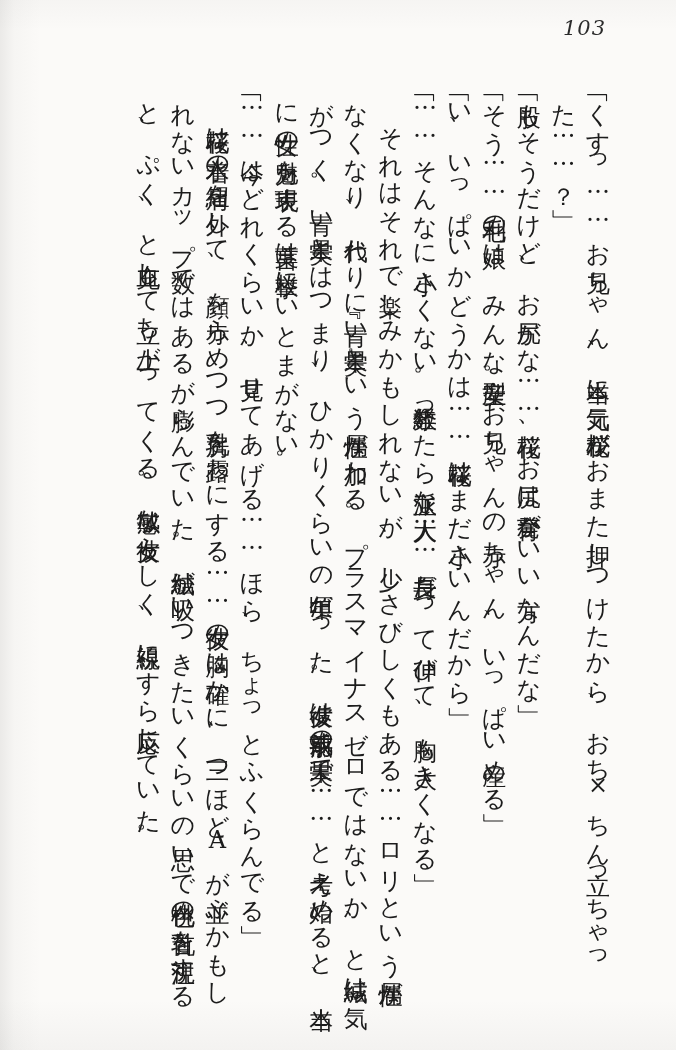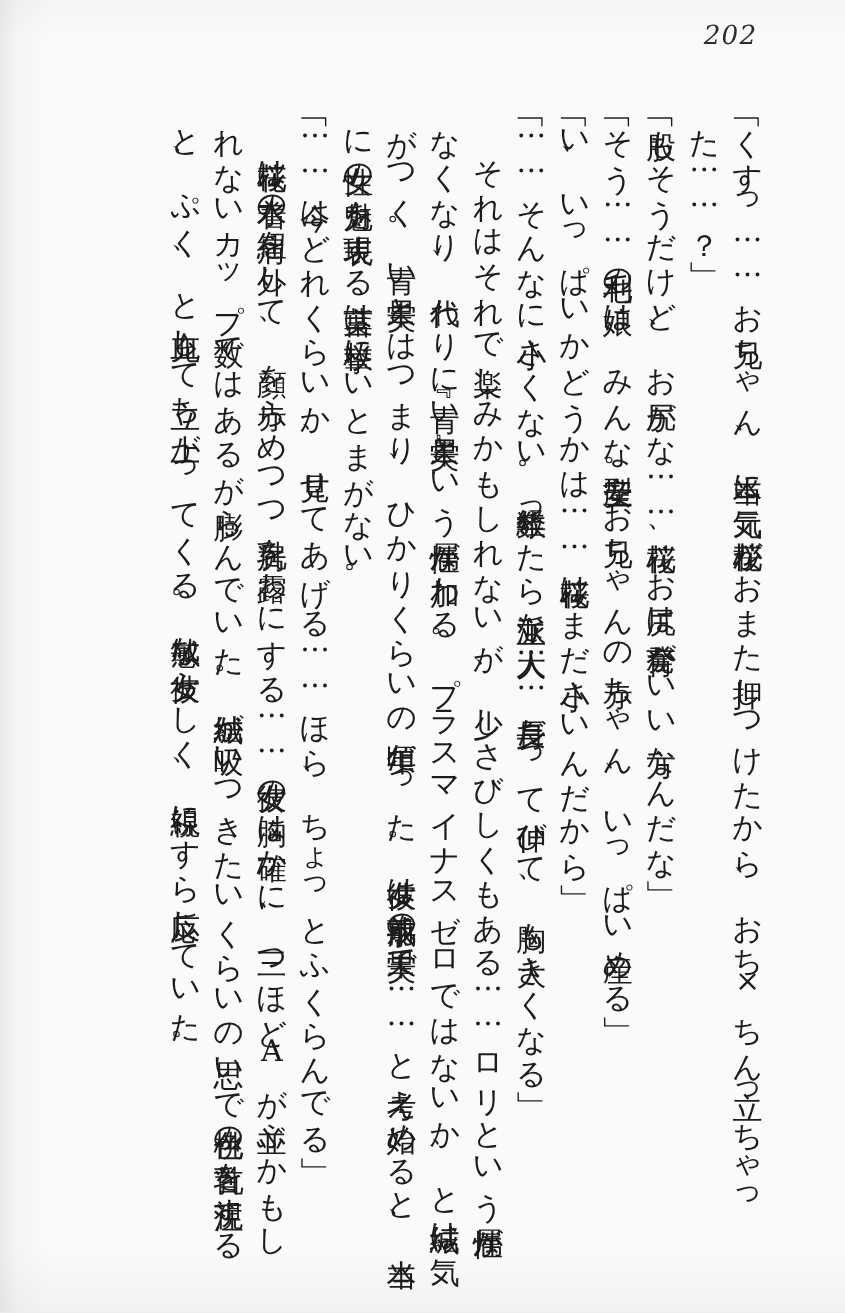--- a/index.html
+++ b/index.html
@@ -47,21 +47,21 @@
     padding: 0;
   }
   .text-block p.indent {
     text-indent: 1em;
   }
 </style>
 </head>
 <body>
 
 <div class="page">
-  <div class="page-number">202</div>
+  <div class="page-number">103</div>
 
   <div class="text-block">
     <p>「くすっ……お兄ちゃん、本当に元気。桜花がおまた押しつけたから、おち×ちん立っちゃった……？」</p>
     <p>「股もそうだけど、お尻がな……桜花、お尻は発育がいい方なんだな」</p>
     <p>「そう……毛利の娘は、みんな安産型。お兄ちゃんの赤ちゃん、いっぱい産める」</p>
     <p>「い、いっぱいかどうかは……桜花はまだ小さいんだから」</p>
     <p>「……そんなに小さくない。数年経ったら立派な大人……身長だって伸びて、胸も大きくなる」</p>
     <p class="indent">それはそれで楽しみかもしれないが、少しさびしくもある……ロリという属性がなくなり、代わりに『青い果実』という属性が加わる。プラスマイナスゼロではないか、と結城は気がつく。青い果実とはつまり、ひかりくらいの年頃だった。彼女は成熟手前の果実で……と考え始めると、本当に女性の魅力を表現する言葉は枚挙にいとまがない。</p>
     <p>「……今はどれくらいか、見せてあげる……ほら、ちょっとふくらんでる」</p>
     <p class="indent">桜花は水着の肩紐を外して、顔を赤らめつつ乳房を露わにする……彼女の胸は確かに、三つほどAが並ぶかもしれないカップ数ではあるが膨らんでいた。結城が吸いつきたいくらいの思いで桃色の乳首を注視すると、ぷく、と充血して立ち上がってくる。敏感な彼女らしく、視線にすら反応していた。</p>

